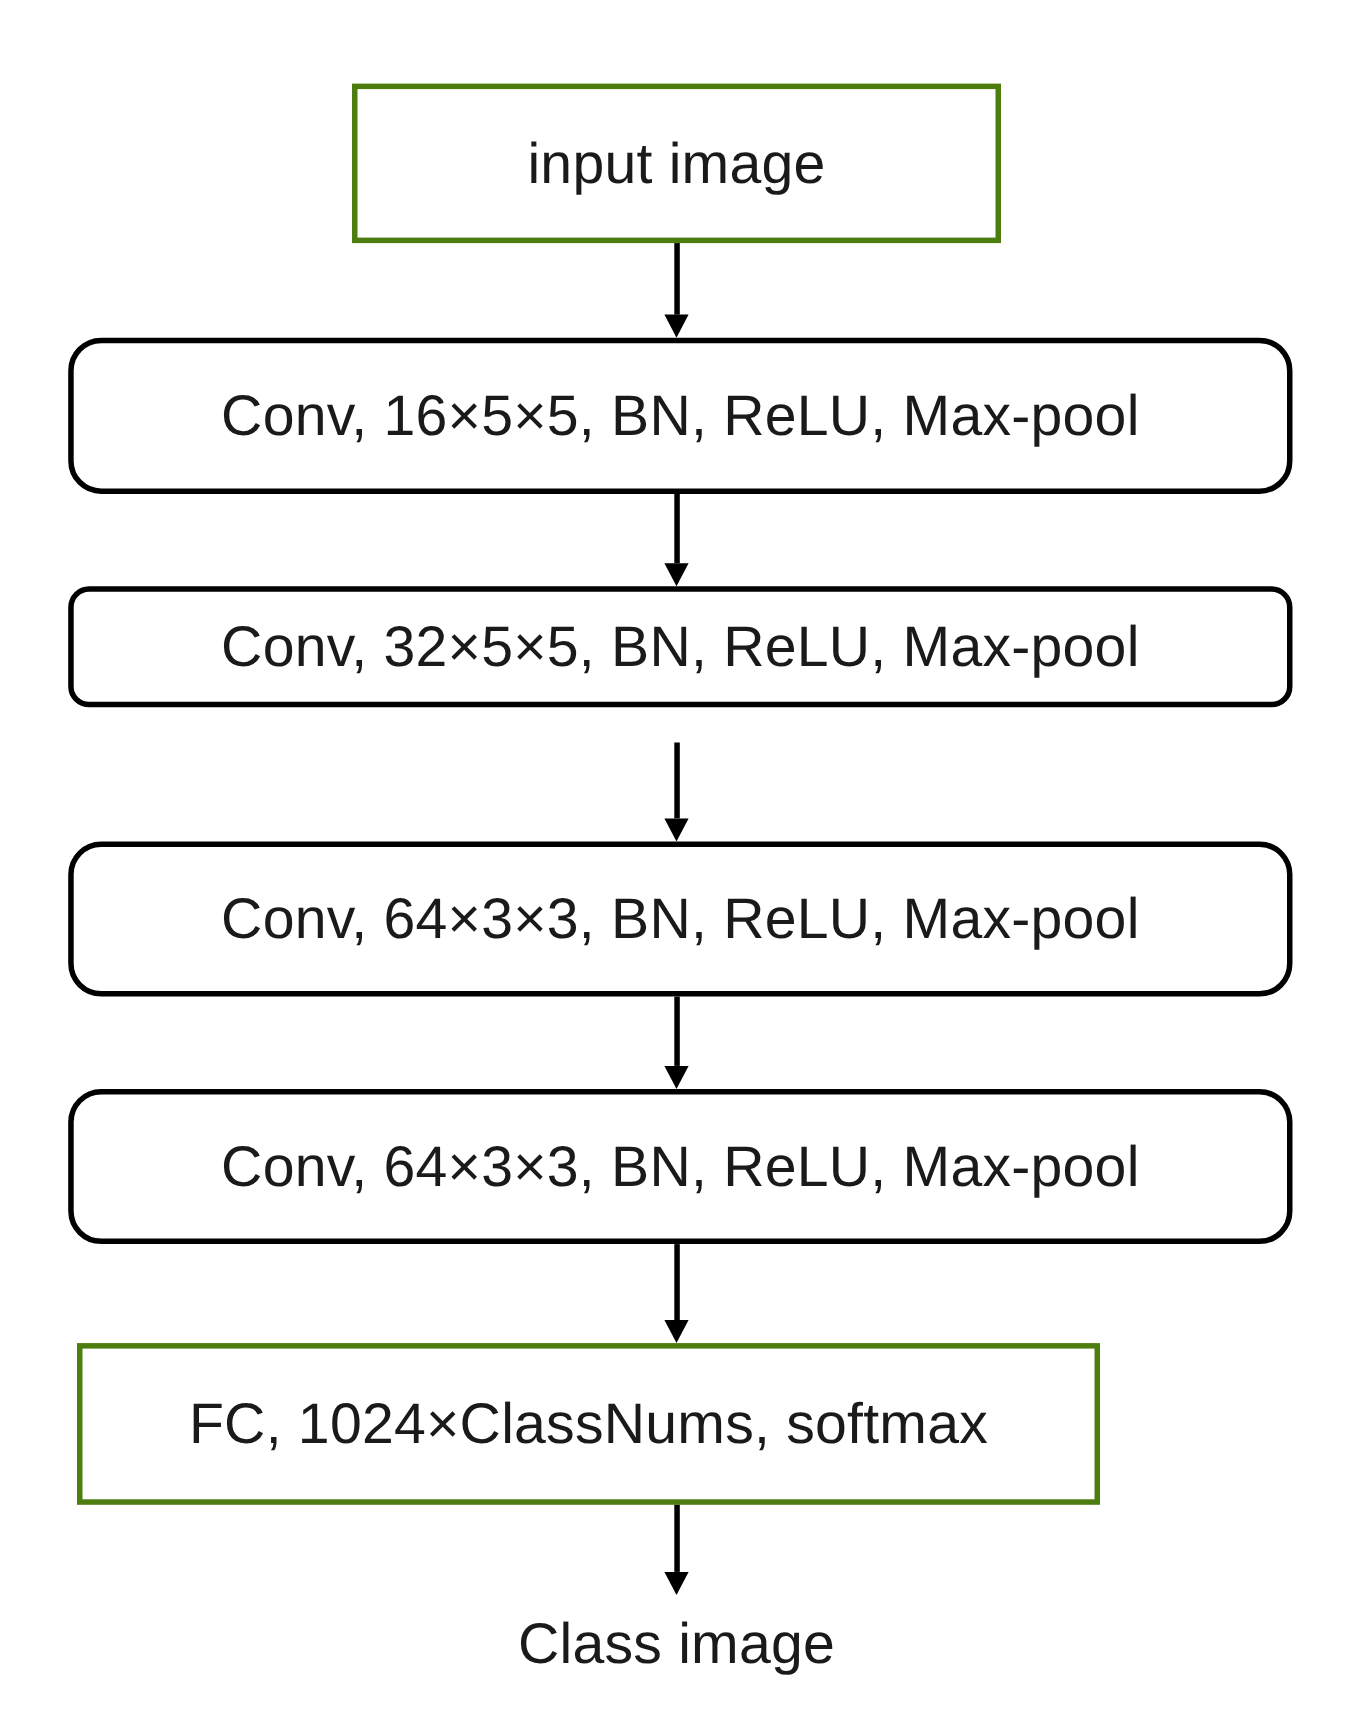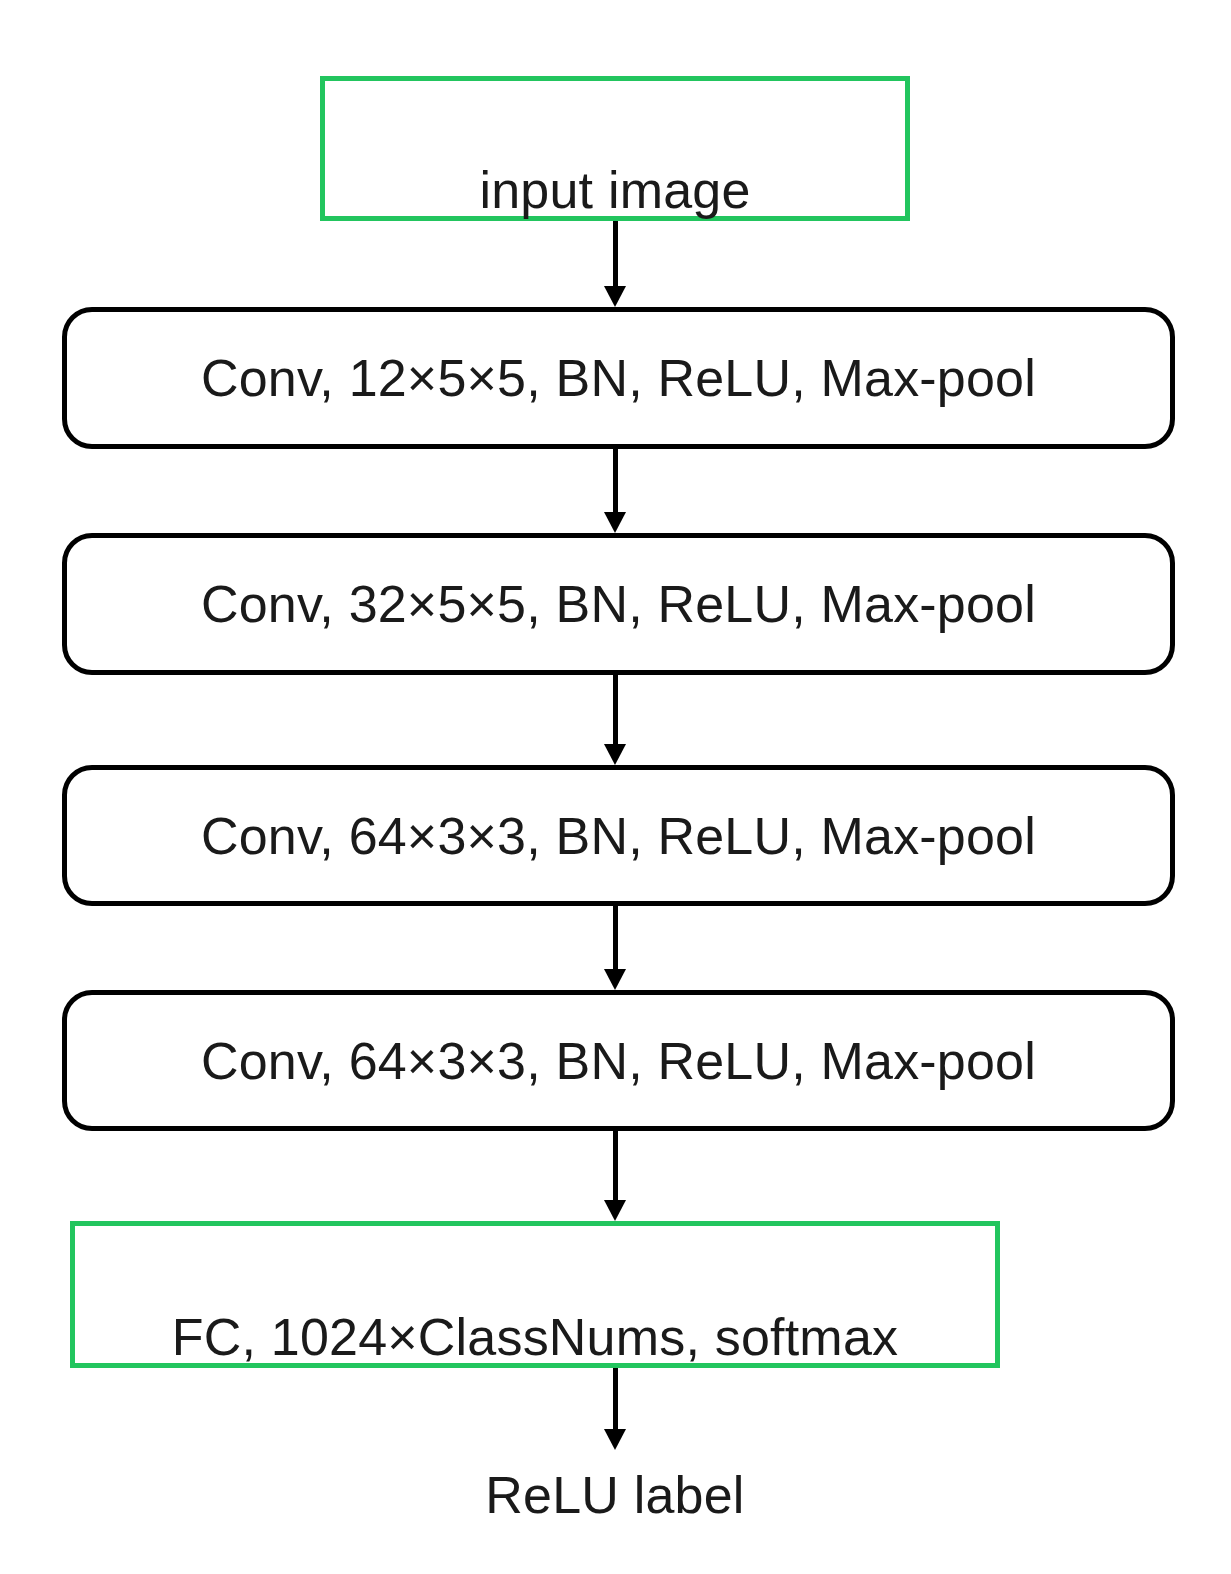--- a/index.html
+++ b/index.html
@@ -27,23 +27,22 @@
     align-items: center;
     justify-content: center;
     background: #ffffff;
     color: #1a1a1a;
     font-size: 52px;
     line-height: 1;
     letter-spacing: 0.2px;
     white-space: nowrap;
   }
   .node.rect {
-    border: 5px solid #22c55e;
+    border: 5px solid #4d7c0f;
     border-radius: 0;
-    align-items: flex-end;
   }
   .node.rounded {
     border: 5px solid #000000;
     border-radius: 30px;
   }
   .node.bare {
     border: none;
   }
 
   
@@ -75,29 +74,29 @@
   <div class="node rect" style="left:320px; top:76px; width:590px; height:145px;">
     <span>input image</span>
   </div>
 
   <div class="edge" style="left:613px; top:221px; width:5px; height:86px;">
     <div class="shaft" style="height:65px;"></div>
     <div class="head" style="top:65px;"></div>
   </div>
 
   <div class="node rounded" style="left:62px; top:307px; width:1113px; height:142px;">
-    <span>Conv, 12×5×5, BN, ReLU, Max-pool</span>
+    <span>Conv, 16×5×5, BN, ReLU, Max-pool</span>
   </div>
 
   <div class="edge" style="left:613px; top:449px; width:5px; height:84px;">
     <div class="shaft" style="height:63px;"></div>
     <div class="head" style="top:63px;"></div>
   </div>
 
-  <div class="node rounded" style="left:62px; top:533px; width:1113px; height:142px;">
+  <div class="node rounded" style="left:62px; top:533px; width:1113px; height:110px;border-radius:19px;">
     <span>Conv, 32×5×5, BN, ReLU, Max-pool</span>
   </div>
 
   <div class="edge" style="left:613px; top:675px; width:5px; height:90px;">
     <div class="shaft" style="height:69px;"></div>
     <div class="head" style="top:69px;"></div>
   </div>
 
   <div class="node rounded" style="left:62px; top:765px; width:1113px; height:141px;">
     <span>Conv, 64×3×3, BN, ReLU, Max-pool</span>
@@ -120,16 +119,16 @@
   <div class="node rect" style="left:70px; top:1221px; width:930px; height:147px;">
     <span>FC, 1024×ClassNums, softmax</span>
   </div>
 
   <div class="edge" style="left:613px; top:1368px; width:5px; height:82px;">
     <div class="shaft" style="height:61px;"></div>
     <div class="head" style="top:61px;"></div>
   </div>
 
   <div class="node bare" style="left:315px; top:1460px; width:600px; height:70px;">
-    <span>ReLU label</span>
+    <span>Class image</span>
   </div>
 
 </div>
 
 </body></html>

